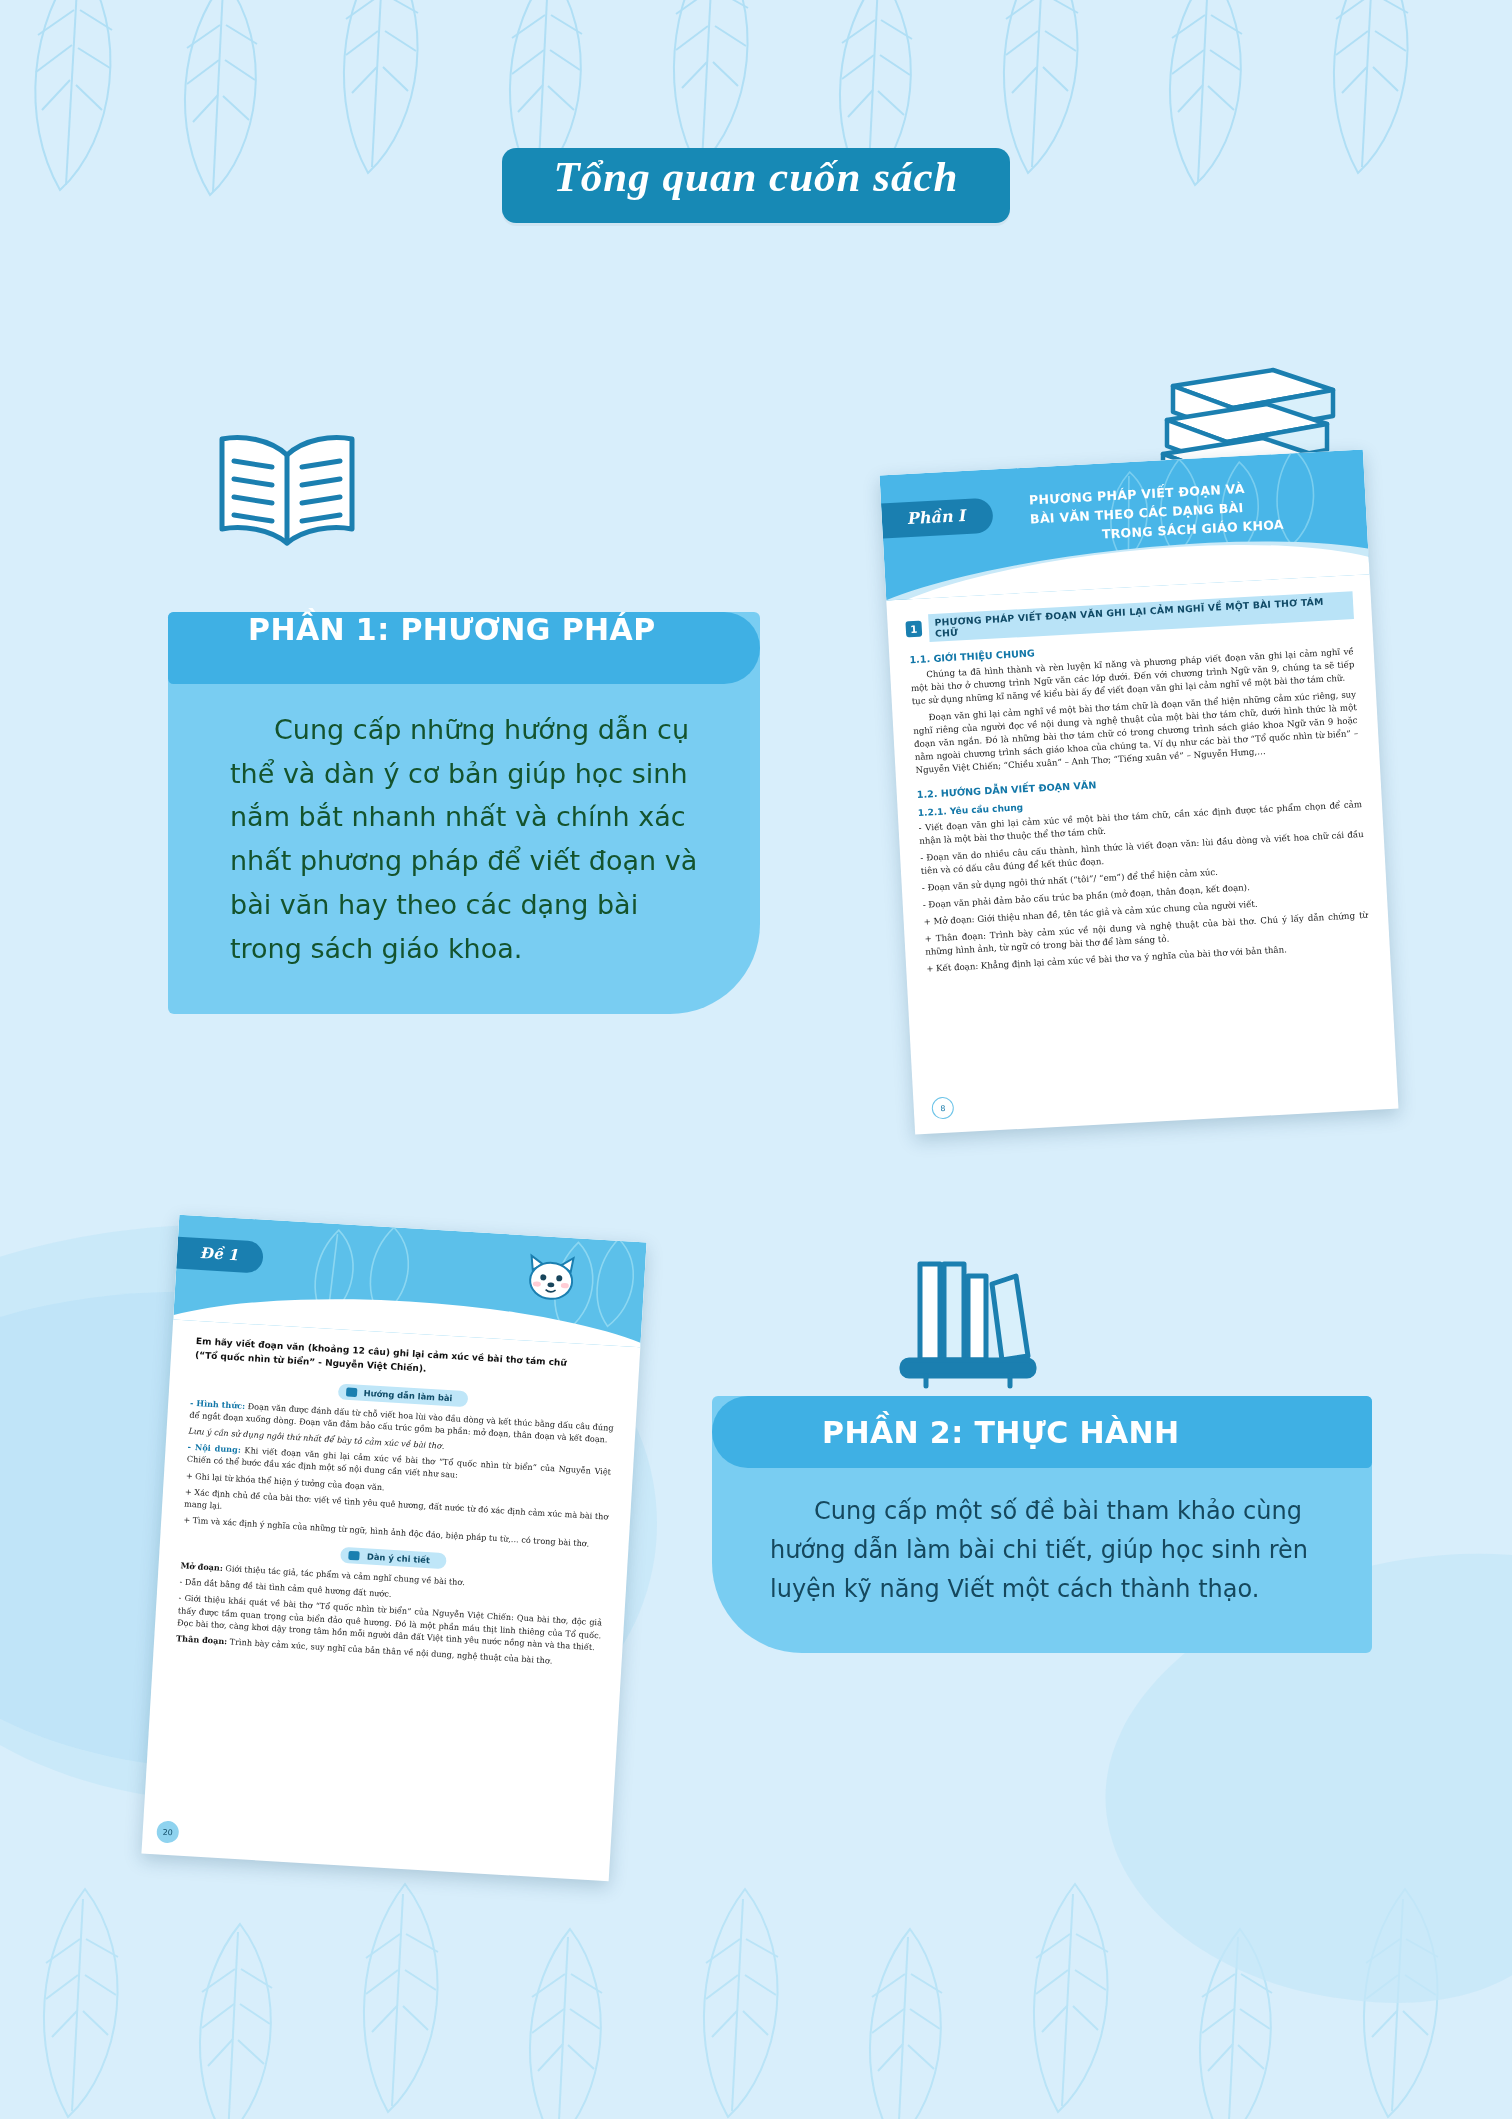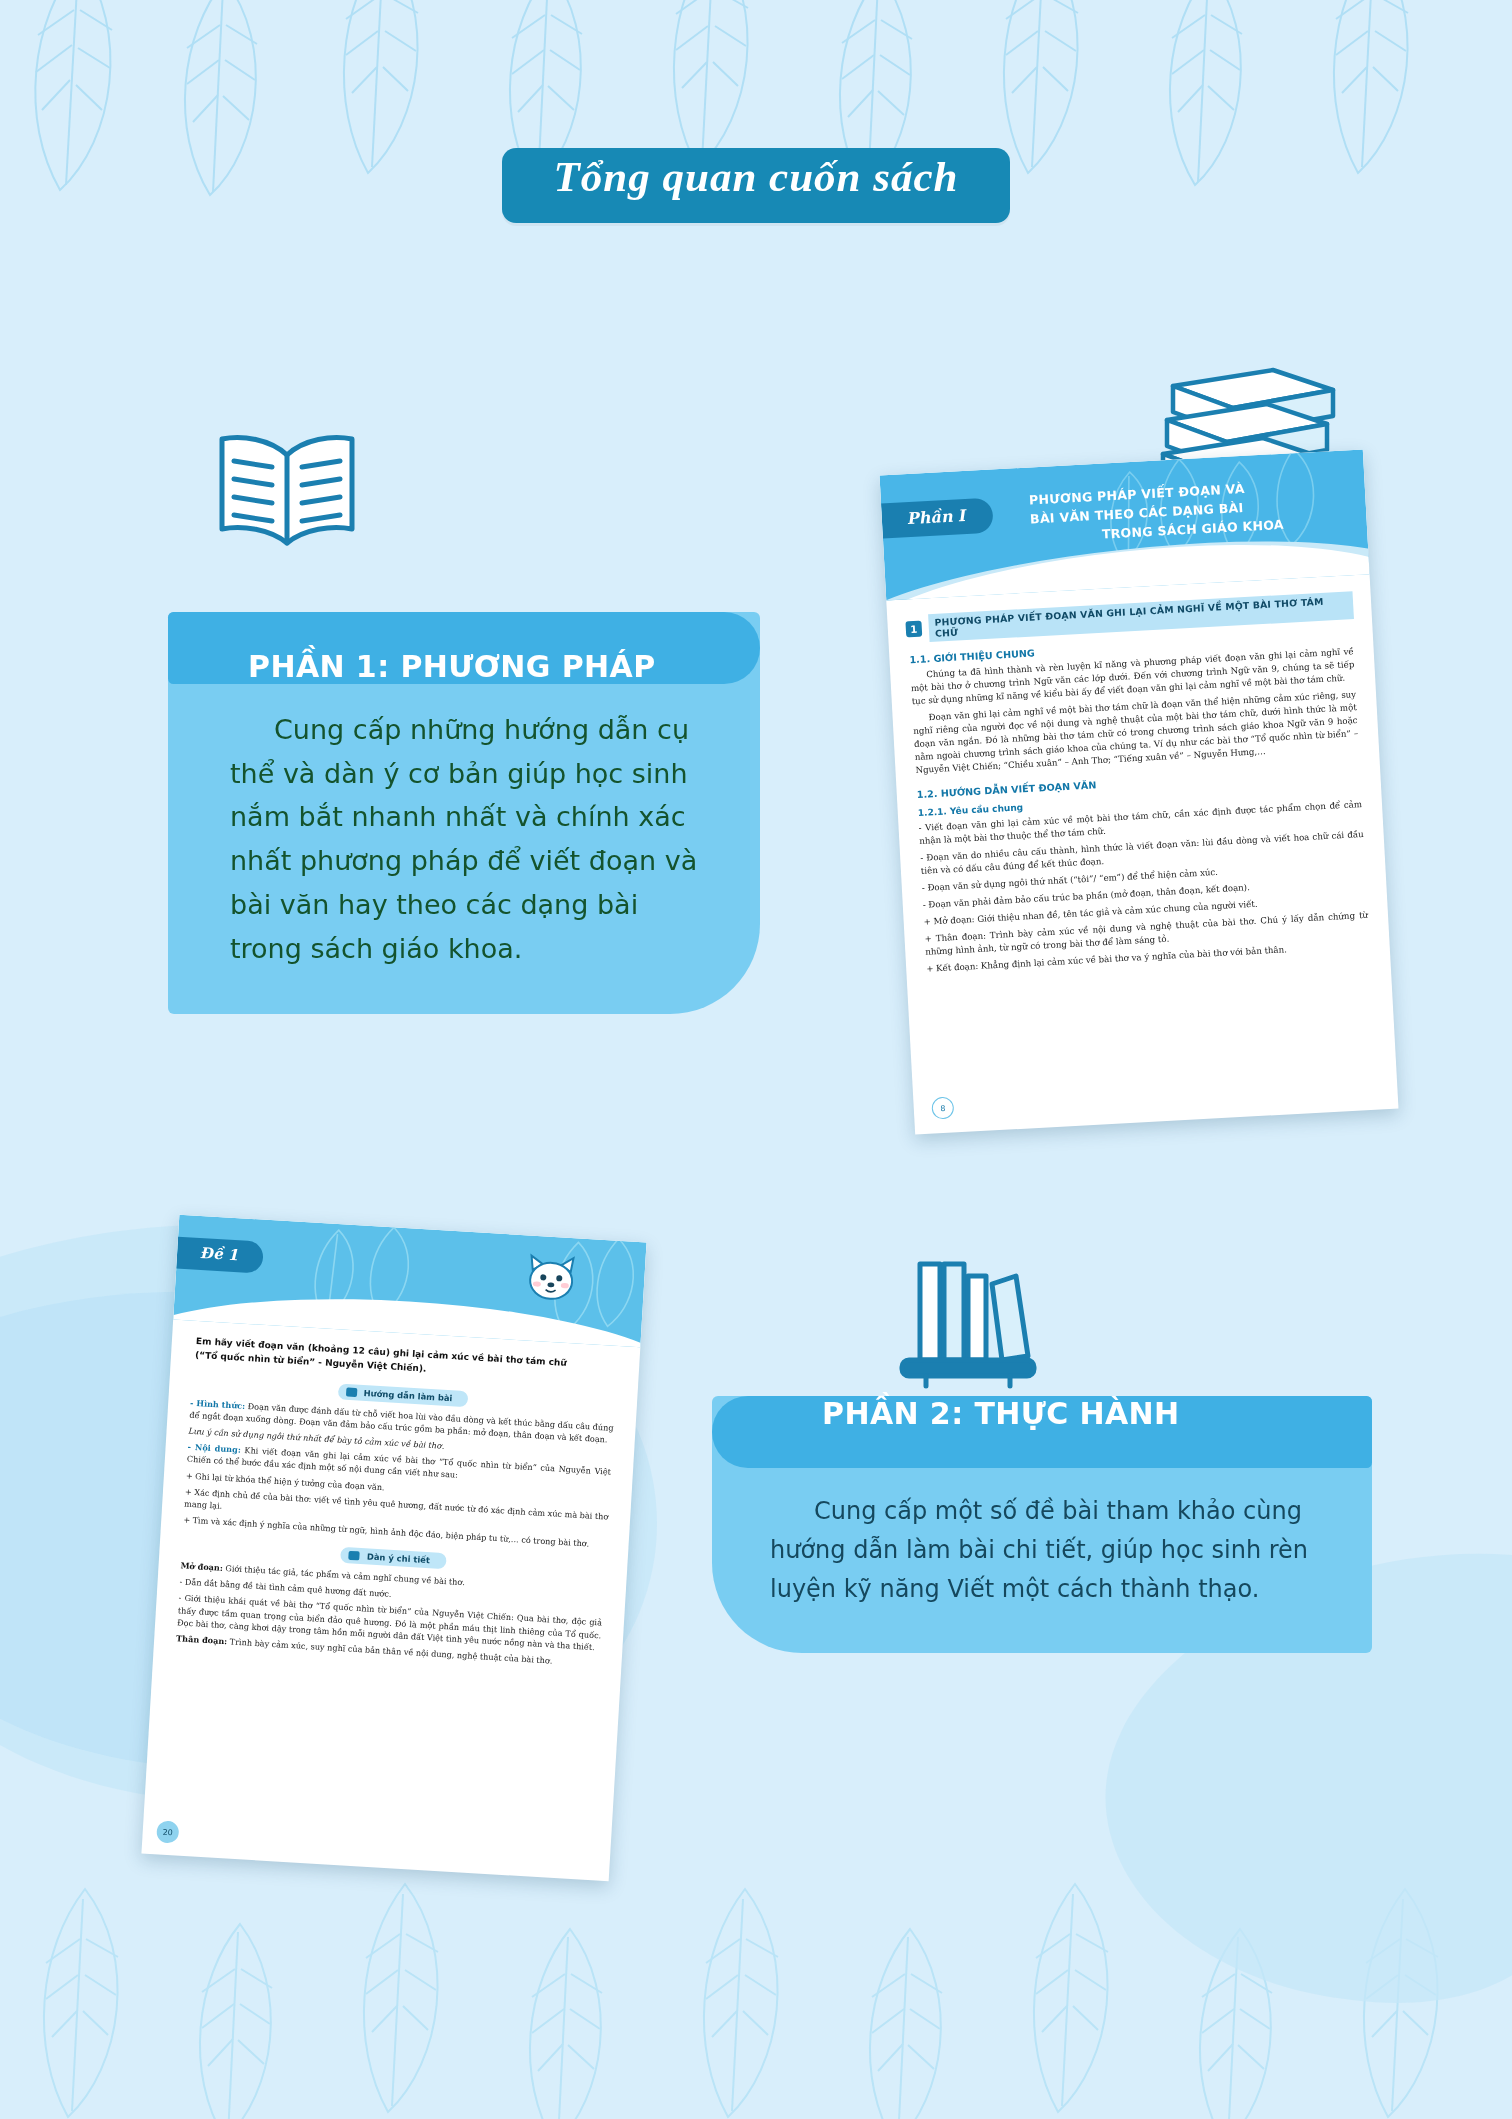--- a/index.html
+++ b/index.html
@@ -46,21 +46,21 @@
     background:#79cdf2;
     border-radius:6px 6px 90px 6px;
     padding:0 0 44px 0;
   }
   .part1-head {
     position:absolute;
     left:168px; top:612px;
     width:592px; height:72px;
     background:#3fb0e4;
     border-radius:6px 40px 40px 6px;
-    display:flex; align-items:flex-end;
+    display:flex; align-items:flex-start;
   }
   .part1-head .ptxt {
     color:#ffffff; font-size:30px; font-weight:700;
     margin-left:80px; letter-spacing:0.4px;
   }
   .part1-body {
     padding:96px 56px 0 62px;
     color:#14532d;
     font-size:27px;
     line-height:1.62;
@@ -75,21 +75,21 @@
     background:#79cdf2;
     border-radius:6px 6px 6px 90px;
     padding:0 0 44px 0;
   }
   .part2-head {
     position:absolute;
     left:712px; top:1396px;
     width:660px; height:72px;
     background:#3fb0e4;
     border-radius:40px 6px 6px 40px;
-    display:flex; align-items:flex-start; justify-content:flex-start;
+    display:flex; align-items:center; justify-content:flex-start;
   }
   .part2-head .ptxt {
     color:#ffffff; font-size:30px; font-weight:700;
     margin-left:110px; letter-spacing:0.4px;
   }
   .part2-body {
     padding:96px 58px 0 58px;
     color:#15485e;
     font-size:24px;
     line-height:1.62;

